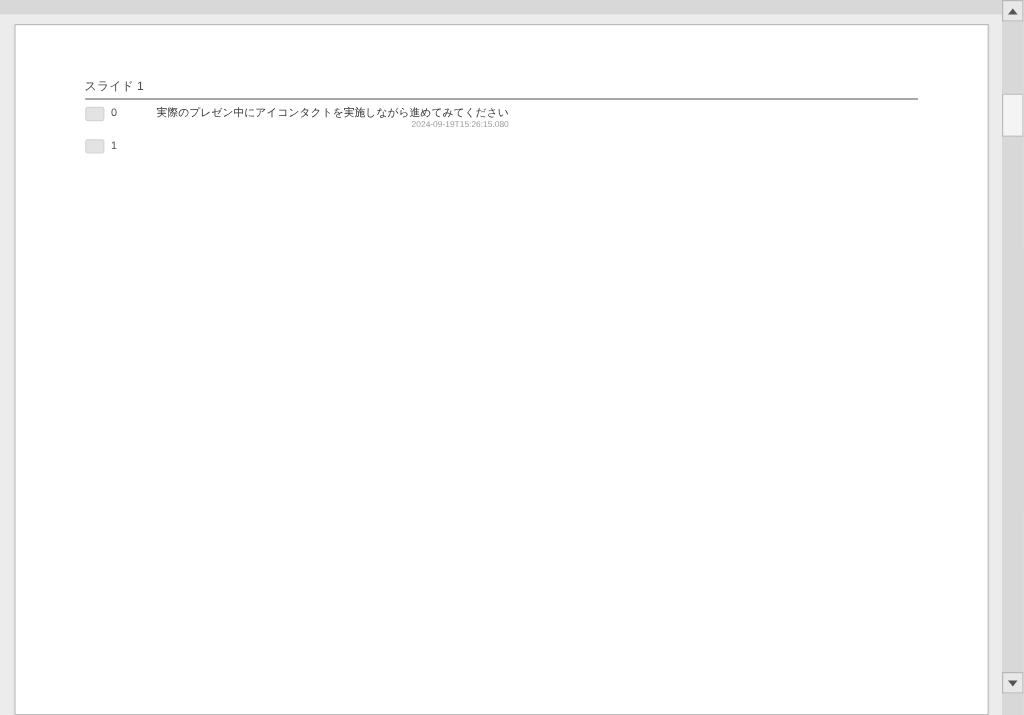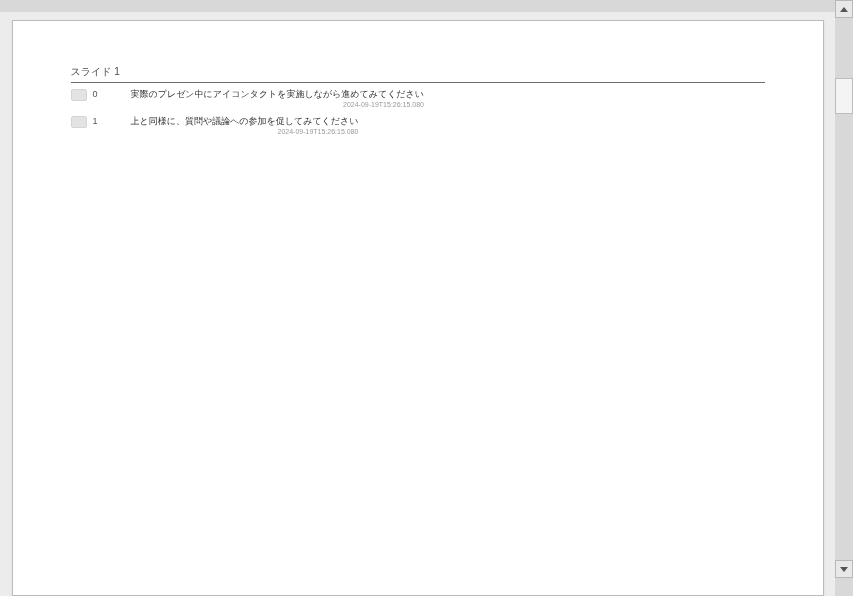--- a/index.html
+++ b/index.html
@@ -148,24 +148,20 @@
         <div class="idx">0</div>
         <div class="body">
           <div class="text">実際のプレゼン中にアイコンタクトを実施しながら進めてみてください</div>
           <div class="meta">2024-09-19T15:26:15.080</div>
         </div>
       </div>
 
       <div class="comment-row">
         <div class="avatar"></div>
         <div class="idx">1</div>
-        <div class="body">
-          <div class="text">上と同様に、質問や議論への参加を促してみてください</div>
-          <div class="meta">2024-09-19T15:26:15.080</div>
-        </div>
       </div>
 
     </div>
   </div>
 
   <div class="scrollbar">
     <div class="scroll-btn top">
       <div class="arrow up"></div>
     </div>
     <div class="scroll-track"></div>

